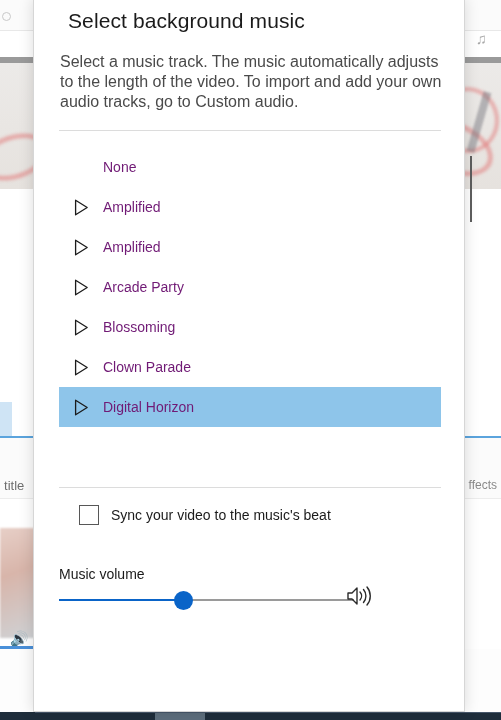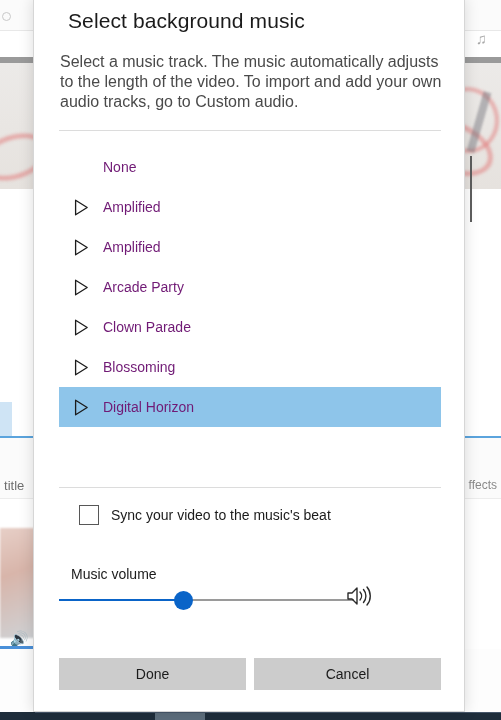--- a/index.html
+++ b/index.html
@@ -265,21 +265,20 @@
     font-size: 14px;
     color: #1b1b1b;
   }
 
   
   .vol-label {
     position: absolute;
     left: 25px; top: 567px;
     font-size: 14px;
     color: #1b1b1b;
-    margin-left: 12px;
   }
   .slider-wrap {
     position: absolute;
     left: 25px; top: 593px;
     width: 295px; height: 16px;
   }
   .slider-track-bg {
     position: absolute;
     left: 0; top: 7px;
     width: 295px; height: 2px;
@@ -394,29 +393,29 @@
             </svg>
           </div>
           <div class="track-label">Arcade Party</div>
         </div>
         <div class="track-row">
           <div class="play-icon">
             <svg width="15" height="17" viewBox="0 0 15 17">
               <path d="M1.6 1.2 L13.2 8.5 L1.6 15.8 Z" fill="none" stroke="#1b1b1b" stroke-width="1.3" stroke-linejoin="round"></path>
             </svg>
           </div>
+          <div class="track-label">Blossoming</div>
+        </div>
+        <div class="track-row">
+          <div class="play-icon">
+            <svg width="15" height="17" viewBox="0 0 15 17">
+              <path d="M1.6 1.2 L13.2 8.5 L1.6 15.8 Z" fill="none" stroke="#1b1b1b" stroke-width="1.3" stroke-linejoin="round"></path>
+            </svg>
+          </div>
           <div class="track-label">Clown Parade</div>
-        </div>
-        <div class="track-row">
-          <div class="play-icon">
-            <svg width="15" height="17" viewBox="0 0 15 17">
-              <path d="M1.6 1.2 L13.2 8.5 L1.6 15.8 Z" fill="none" stroke="#1b1b1b" stroke-width="1.3" stroke-linejoin="round"></path>
-            </svg>
-          </div>
-          <div class="track-label">Blossoming</div>
         </div>
         <div class="track-row selected">
           <div class="play-icon">
             <svg width="15" height="17" viewBox="0 0 15 17">
               <path d="M1.6 1.2 L13.2 8.5 L1.6 15.8 Z" fill="none" stroke="#1b1b1b" stroke-width="1.3" stroke-linejoin="round"></path>
             </svg>
           </div>
           <div class="track-label">Digital Horizon</div>
         </div>
       </div>
@@ -442,19 +441,15 @@
 
     <div class="speaker-icon">
       <svg width="26" height="22" viewBox="0 0 26 22">
         <path d="M2 8 h4 L11 3 v16 L6 14 H2 Z" fill="none" stroke="#2b2b2b" stroke-width="1.4" stroke-linejoin="round"></path>
         <path d="M14 7 a6 6 0 0 1 0 8" fill="none" stroke="#2b2b2b" stroke-width="1.4" stroke-linecap="round"></path>
         <path d="M17.5 4.5 a10 10 0 0 1 0 13" fill="none" stroke="#2b2b2b" stroke-width="1.4" stroke-linecap="round"></path>
         <path d="M21 2 a14 14 0 0 1 0 18" fill="none" stroke="#2b2b2b" stroke-width="1.4" stroke-linecap="round"></path>
       </svg>
     </div>
 
-    <div class="btn-row">
-      <button class="btn">Done</button>
-      <button class="btn">Cancel</button>
-    </div>
 
   </div>
 </div>
 
 </body></html>

